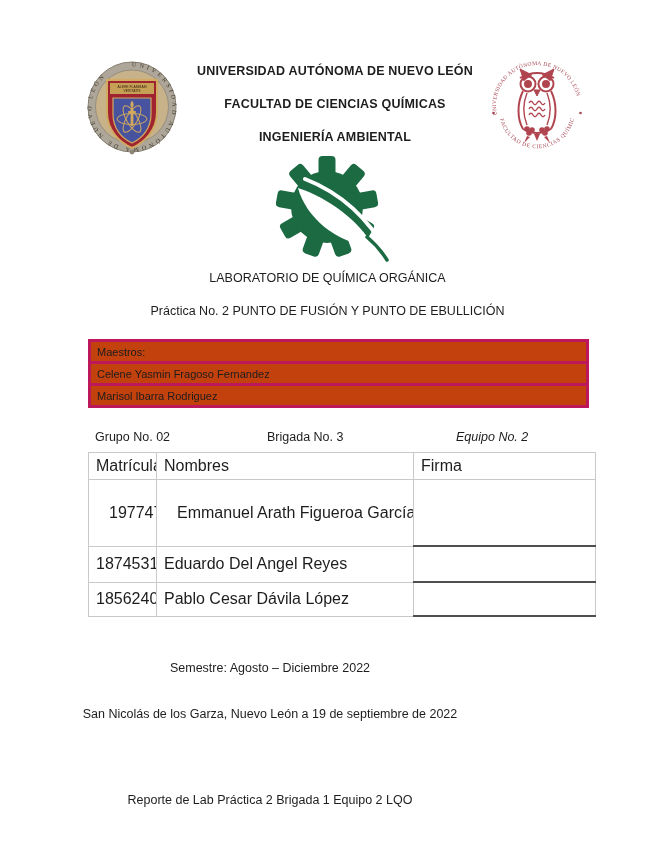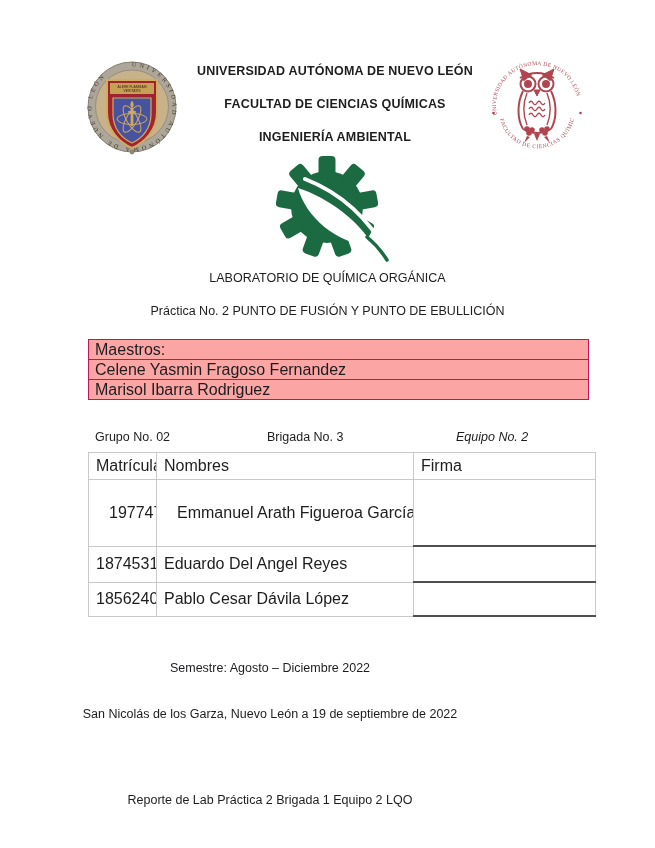--- a/index.html
+++ b/index.html
@@ -9,22 +9,22 @@
   }
   .abs{position:absolute;}
   .hline{left:160px;width:350px;text-align:center;font-weight:bold;font-size:12.5px;letter-spacing:.2px;}
   .titleline{left:0;width:655px;text-align:center;font-size:12.5px;}
   .centerline{left:0;width:540px;text-align:center;font-size:12.5px;}
 
   
   table{border-collapse:collapse;}
   .teachers{left:88px;top:339px;width:501px;table-layout:fixed;}
   .teachers td{
-    border:1px solid #be185d;height:19px;padding:0 6px;font-size:16px;
-    vertical-align:middle;background:#fca5a5;
+    border:3px solid #be185d;height:19px;padding:0 6px;font-size:11px;
+    vertical-align:middle;background:#c2410c;
   }
 
   
   .groupline{top:430px;left:0;width:528px;height:16px;font-size:12.5px;}
   .groupline span{position:absolute;white-space:nowrap;}
   .g1{left:95px;} .g2{left:267px;} .g3{left:456px;font-style:italic;}
 
   
   .students{left:88px;top:452px;width:507px;table-layout:fixed;}
   .students td{

